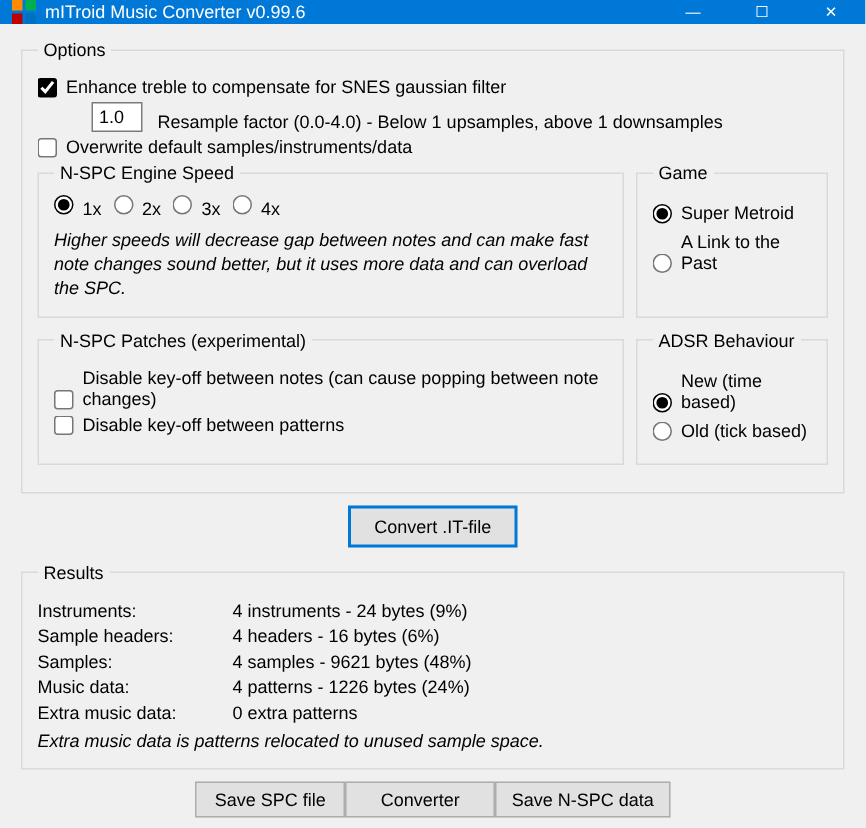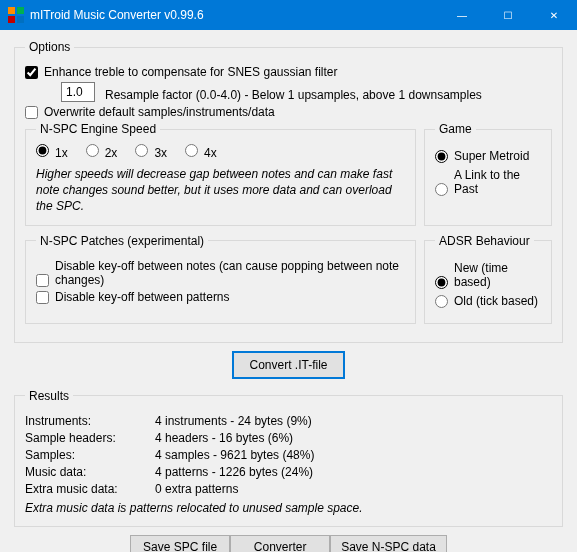--- a/index.html
+++ b/index.html
@@ -7,21 +7,21 @@
     margin: 0;
     font-family: "Segoe UI", Tahoma, sans-serif;
     font-size: 12px;
     background: #f0f0f0;
     color: #000;
     width: 577px;
     height: 552px;
     overflow: hidden;
   }
   .titlebar {
-    height: 30px;
+    height: 16px;
     background: #0078d7;
     color: #fff;
     display: flex;
     align-items: center;
     padding: 0 0 0 8px;
   }
   .appicon {
     width: 16px; height: 16px;
     margin-right: 6px;
     display: inline-block;
@@ -60,21 +60,21 @@
   input[type=text] {
     font: inherit;
     padding: 2px 4px;
     border: 1px solid #7a7a7a;
     background: #fff;
   }
   .resample-input { width: 34px; text-align: left; margin-right: 10px; margin-left: 36px; }
   .two-col { display: flex; gap: 8px; }
   .two-col > .left { flex: 1; }
   .two-col > .right { width: 128px; }
-  .radio-row { display: flex; gap: 18px; margin-bottom: 6px; align-items: center; }
+  .radio-row { display: flex; gap: 8px; margin-bottom: 6px; align-items: center; }
   .hint { margin-top: 4px; line-height: 1.35; font-style: italic; }
   .vlist .row { margin: 5px 0; }
   .center-row { display: flex; justify-content: center; margin: 6px 0 10px 0; }
   button {
     font: inherit;
     background: #e1e1e1;
     border: 1px solid #adadad;
     padding: 4px 14px;
     min-height: 23px;
   }

